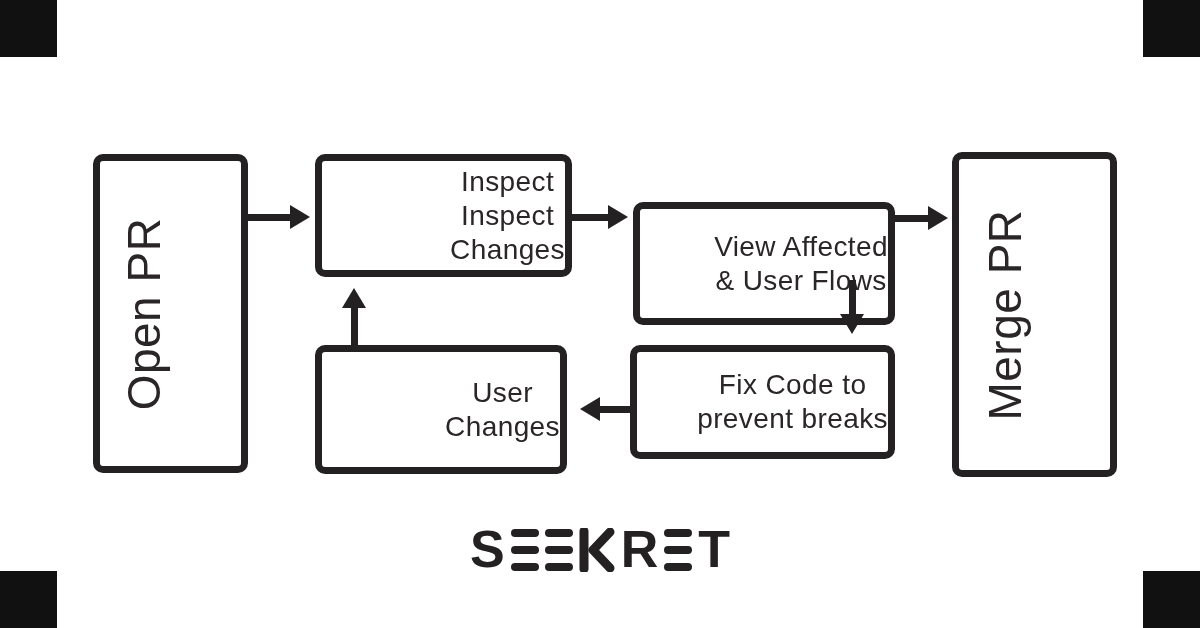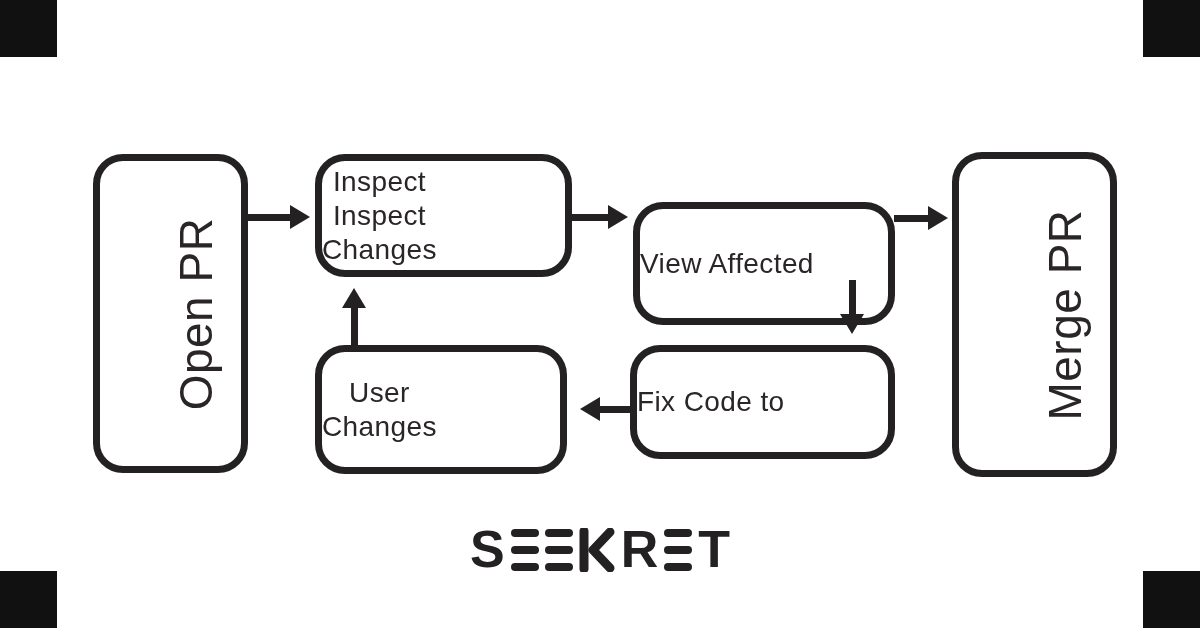--- a/index.html
+++ b/index.html
@@ -23,25 +23,25 @@
   .corner.tl { left: 0; top: 0; }
   .corner.tr { right: 0; top: 0; }
   .corner.bl { left: 0; bottom: 0; }
   .corner.br { right: 0; bottom: 0; }
 
   
   .node {
     position: absolute;
     box-sizing: border-box;
     border: 7px solid #242122;
-    border-radius: 30px;
+    border-radius: 10px;
     background: #ffffff;
     display: flex;
     align-items: center;
-    justify-content: flex-start;
+    justify-content: flex-end;
   }
   .node .lines {
     text-align: center;
     font-size: 28px;
     line-height: 34px;
     letter-spacing: 0.4px;
     color: #2a2627;
   }
   .node-open  { left: 93px;  top: 154px; width: 155px; height: 319px; }
   .node-merge { left: 952px; top: 152px; width: 165px; height: 325px; }
@@ -127,37 +127,39 @@
     <div class="lines">
       <div>Inspect</div>
       <div>Inspect</div>
       <div>Changes</div>
     </div>
   </div>
 
   <div class="node node-view">
     <div class="lines">
       <div>View Affected</div>
+      <div>&amp; User Flows</div>
     </div>
   </div>
 
   <div class="node node-merge">
     <div class="vtext">Merge PR</div>
   </div>
 
   <div class="node node-push">
     <div class="lines">
       <div>User</div>
       <div>Changes</div>
     </div>
   </div>
 
   <div class="node node-fix">
     <div class="lines">
       <div>Fix Code to</div>
+      <div>prevent breaks</div>
     </div>
   </div>
 
   <div>
     <div class="shaft a1-shaft"></div>
     <div class="head right a1-head"></div>
   </div>
   <div>
     <div class="shaft a2-shaft"></div>
     <div class="head right a2-head"></div>

